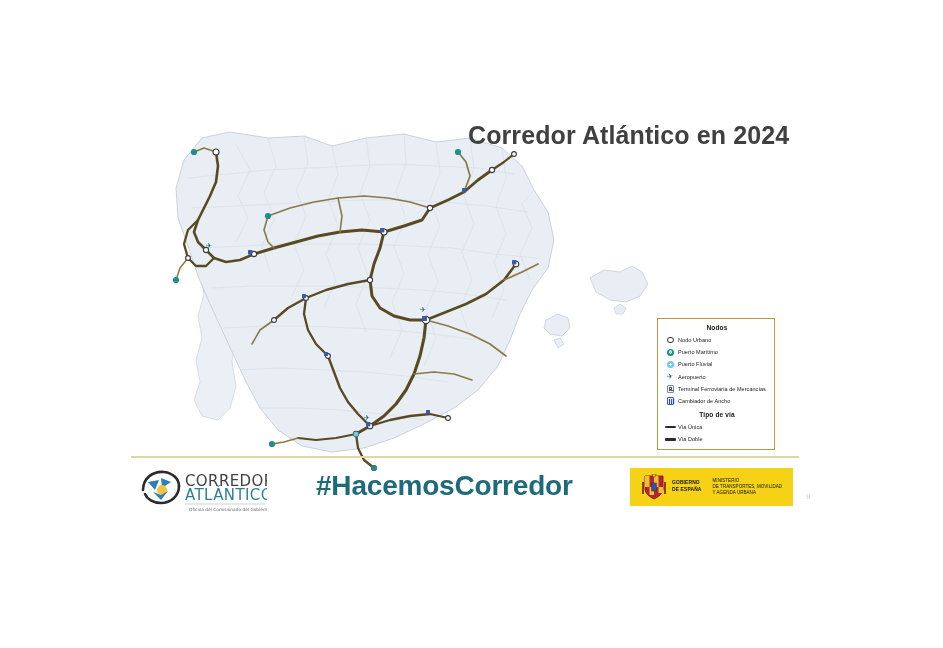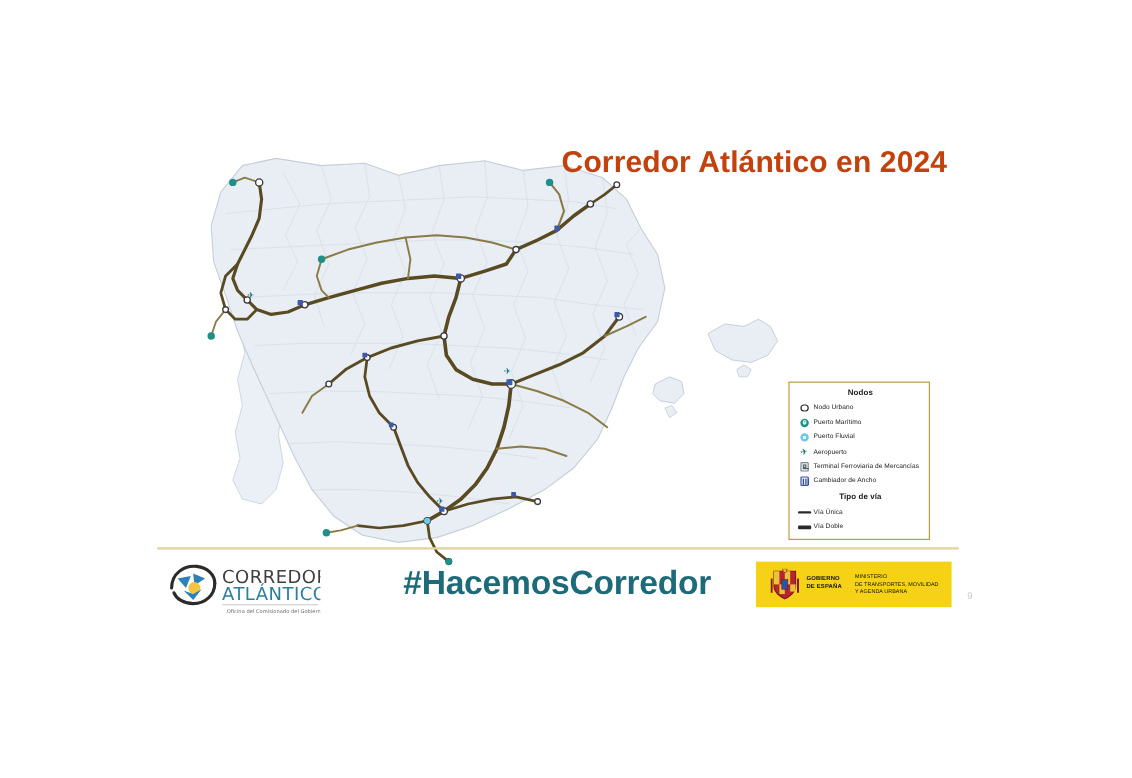--- a/index.html
+++ b/index.html
@@ -63,21 +63,21 @@
     background:#e3d4a0;z-index:2;
   }
 
   
   #logo{position:absolute;left:137px;top:466px;width:130px;height:48px;z-index:8;}
   #logo-svg{display:block;}
 
   
   #hashtag{
     position:absolute;left:316px;top:470px;z-index:8;
-    font-size:28px;font-weight:bold;letter-spacing:-.2px;white-space:nowrap;margin-left:20px;
+    font-size:28px;font-weight:bold;letter-spacing:-.2px;white-space:nowrap;
   }
 
   
   #gov-banner{
     position:absolute;left:630px;top:468px;width:163px;height:38px;
     background:#f5d216;z-index:8;display:flex;align-items:center;
     padding-left:12px;box-sizing:border-box;
   }
   #gov-shield{width:24px;height:27px;margin-right:6px;flex:none;}
   #gov-espana{font-size:4.9px;font-weight:bold;color:#111;line-height:1.33;letter-spacing:.15px;white-space:nowrap;margin-right:11px;}
@@ -244,21 +244,21 @@
         <g fill="#0f6f78" font-size="7" font-family="DejaVu Sans, sans-serif">
           <text x="302" y="204">✈</text>
           <text x="246" y="312">✈</text>
           <text x="88" y="140">✈</text>
         </g>
       </g>
     </svg>
   </div>
 
   <div id="title-block">
-    <div class="title-line" id="title-line-1" style="color:#c2410c">Corredor Atlántico en 2024</div>
+    <div class="title-line" id="title-line-1" style="color:#404040">Corredor Atlántico en 2024</div>
   </div>
 
   <div id="legend">
 
     <div class="legend-head">Nodos</div>
 
     <div class="legend-row">
       <span class="legend-sym">
         <span class="sym-circle-open"></span>
       </span>

